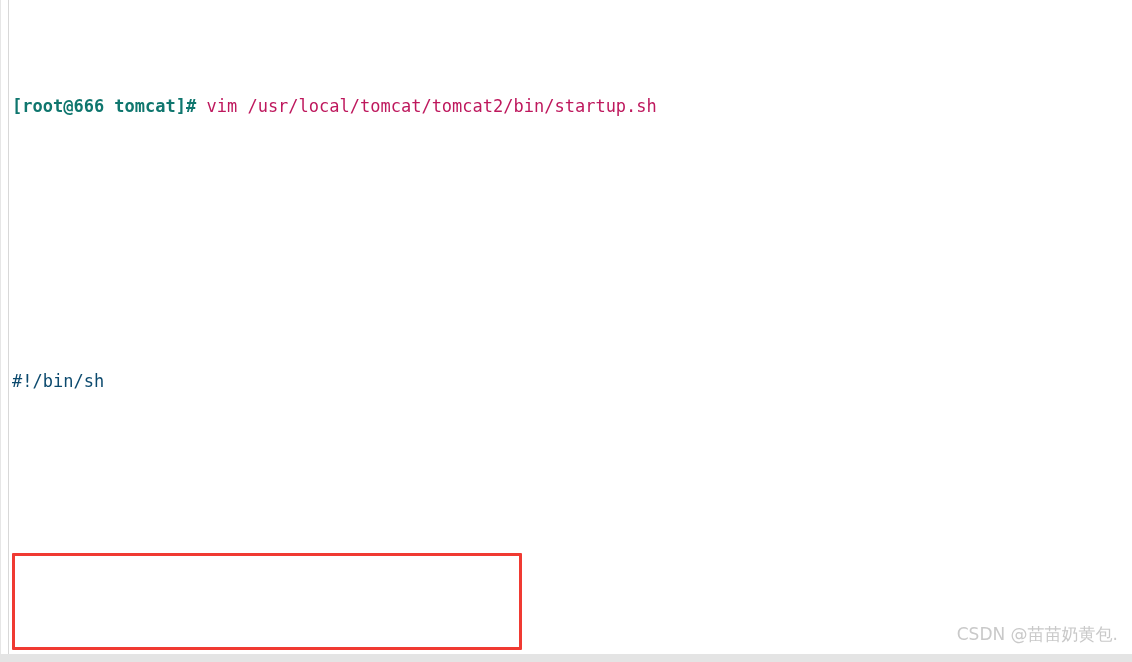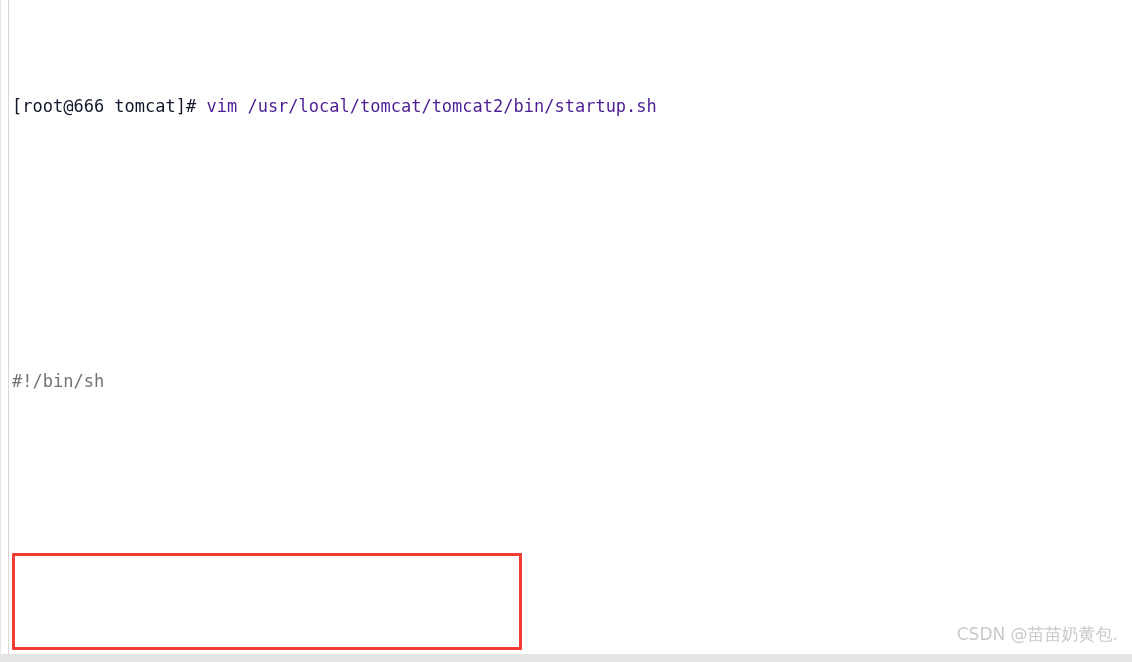--- a/index.html
+++ b/index.html
@@ -53,25 +53,25 @@
     letter-spacing: 0px;
     white-space: pre;
     color: #0000cd;
   }
   .row {
     height: 25px;
     white-space: pre;
   }
 
   
-  .prompt   { color: #0f172a; font-weight: normal; }
-  .cmd      { color: #4c1d95; }
+  .prompt   { color: #0f766e; font-weight: bold; }
+  .cmd      { color: #be185d; }
 
   
-  .comment  { color: #737373; }
+  .comment  { color: #0c4a6e; }
 
   
   #redbox {
     position: absolute;
     left: 12px;
     top: 553px;
     width: 510px;
     height: 97px;
     border: 3px solid #f03a32;
     border-radius: 1px;

